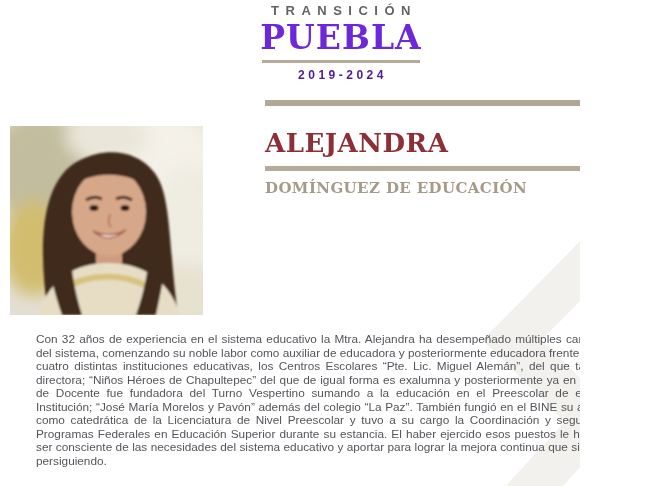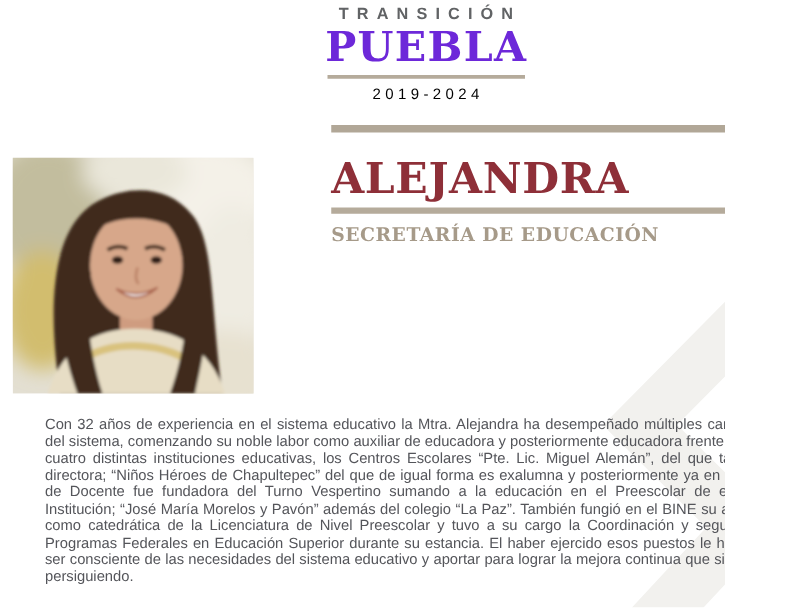--- a/index.html
+++ b/index.html
@@ -21,33 +21,33 @@
     font-size:13px;font-weight:600;color:#616365;
     letter-spacing:6.5px;text-indent:6px;
   }
   .logo-state{
     font-family:"DejaVu Serif", serif;
     font-size:33px;font-weight:bold;color:#6d28d9;
     letter-spacing:1px;line-height:36px;margin-top:2px;
   }
   .logo-line{width:158px;height:3px;background:#b5ab9b;margin:4px auto 5px auto;}
   .logo-years{
-    font-size:12px;font-weight:normal;color:#000000;
+    font-size:12px;font-weight:bold;color:#4c1d95;
     letter-spacing:3.5px;text-indent:3px;
   }
   
   .photo{position:absolute;left:10px;top:126px;width:193px;height:189px;z-index:2;overflow:hidden;}
   
   .col{position:absolute;left:265px;top:100px;width:375px;z-index:2;}
   .bar{width:355px;height:6px;background:#b1a797;}
   .bar2{width:355px;height:5px;background:#b5ab9b;margin-top:6px;}
   .name{
     margin-top:21px;
     font-family:"DejaVu Serif", serif;
-    font-weight:bold;font-size:34px;line-height:33px;
+    font-weight:bold;font-size:26px;line-height:33px;
     color:#8e2f38;letter-spacing:0.5px;
   }
   .position{
     margin-top:8px;
     font-family:"DejaVu Serif", serif;
     font-weight:bold;font-size:15px;
     color:#a69a89;letter-spacing:0.4px;
   }
   .intro{
     margin-top:20px;width:375px;
@@ -117,18 +117,18 @@
       </g>
     </svg>
   </div>
 
   <div class="col">
     <div class="bar"></div>
     <div class="name">
       <div>ALEJANDRA</div>
     </div>
     <div class="bar2"></div>
-    <div class="position">SECRETARÍA DE EDUCACIÓN</div>
+    <div class="position">DOMÍNGUEZ DE EDUCACIÓN</div>
   </div>
 
   <div class="bio">Con 32 años de experiencia en el sistema educativo la Mtra. Alejandra ha desempeñado múltiples cargos dentro del sistema, comenzando su noble labor como auxiliar de educadora y posteriormente educadora frente a grupo en cuatro distintas instituciones educativas, los Centros Escolares “Pte. Lic. Miguel Alemán”, del que también fue directora; “Niños Héroes de Chapultepec” del que de igual forma es exalumna y posteriormente ya en su carácter de Docente fue fundadora del Turno Vespertino sumando a la educación en el Preescolar de esta misma Institución; “José María Morelos y Pavón” además del colegio “La Paz”. También fungió en el BINE su alma mater, como catedrática de la Licenciatura de Nivel Preescolar y tuvo a su cargo la Coordinación y seguimiento de Programas Federales en Educación Superior durante su estancia. El haber ejercido esos puestos le ha permitido ser consciente de las necesidades del sistema educativo y aportar para lograr la mejora continua que siempre está persiguiendo.</div>
 
 </div>
 
 </body></html>

